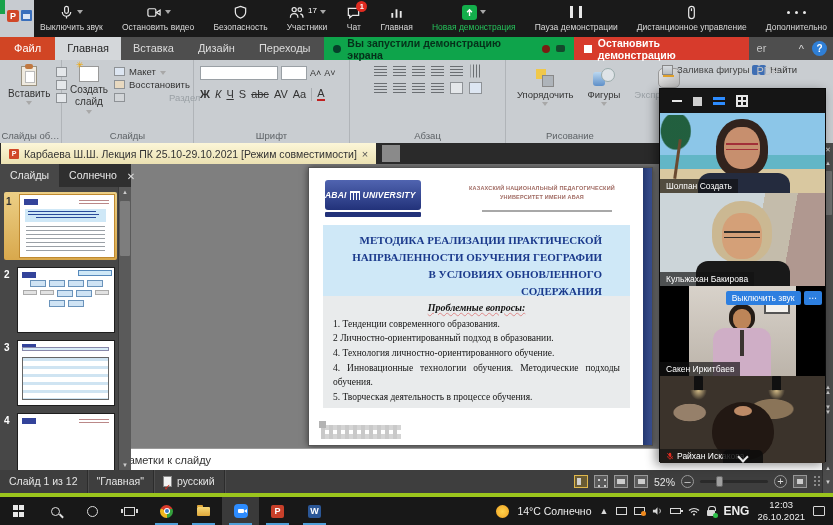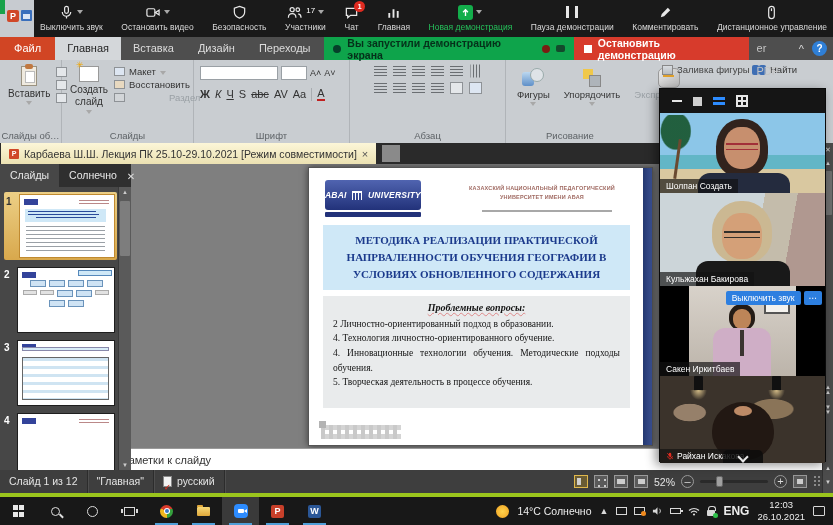--- a/index.html
+++ b/index.html
@@ -137,29 +137,29 @@
   .pscroll .up{position:absolute;top:2px;left:0;right:0;text-align:center;color:#ccc;font-size:6px;}
   .pscroll .thumb{position:absolute;left:1px;right:1px;top:14px;height:55px;background:#7d7d7d;border-radius:1px;}
   .pscroll .down{position:absolute;bottom:2px;left:0;right:0;text-align:center;color:#ccc;font-size:6px;}
 
   
   .slidearea{position:absolute;left:131px;top:164px;right:0;height:284px;background:#7f7f7f;z-index:3;}
   .slide{position:absolute;left:177px;top:3px;width:345px;height:279px;background:#fff;
       box-shadow:0 0 7px rgba(0,0,0,.55);border:1px solid #555;}
   .slide .band{position:absolute;right:0;top:0;bottom:0;width:9px;background:linear-gradient(90deg,#24386f,#3d5499);}
   .logo{position:absolute;left:16px;top:12px;width:96px;height:30px;border-radius:3px;
-      background:linear-gradient(#5064b0,#22327a);display:flex;align-items:center;justify-content:space-between;gap:3px;
+      background:linear-gradient(#5064b0,#22327a);display:flex;align-items:center;justify-content:flex-start;gap:3px;
       color:#fff;font-size:8.5px;font-weight:bold;font-style:italic;letter-spacing:.2px;}
   .logo .bld{width:10px;height:9px;background:repeating-linear-gradient(90deg,#fff 0 1px,transparent 1px 3px);
       border-top:2px solid #fff;}
   .logo-strip{position:absolute;left:16px;top:44px;width:96px;height:5px;background:#22327a;border-radius:1px;}
   .univ{position:absolute;right:26px;top:16px;width:168px;text-align:center;font-size:5.5px;line-height:1.6;
       color:#a06a62;font-weight:bold;letter-spacing:.2px;}
   .univ-line{position:absolute;right:40px;top:42px;width:130px;height:2px;background:#a8a8a8;}
-  .titlebox{position:absolute;left:14px;top:57px;right:22px;background:#cfe8f7;padding:7px 17px;text-align:center;
+  .titlebox{position:absolute;left:14px;top:57px;right:22px;background:#cfe8f7;padding:7px 28px;text-align:right;
       font-family:"Liberation Serif",serif;font-weight:bold;font-size:11px;line-height:1.55;color:#1b3a8c;}
   .bodybox{position:absolute;left:14px;top:128px;right:22px;height:112px;background:#e9ebec;
       padding:4px 10px;font-family:"Liberation Serif",serif;font-size:9.5px;line-height:1.55;color:#141414;}
   .subtitle{text-align:center;font-style:italic;font-weight:bold;font-size:10px;
       text-decoration:underline wavy rgba(215,70,70,.55) 1px;margin-bottom:1px;}
   .bullet{text-align:justify;}
   .watermark{position:absolute;left:12px;bottom:6px;width:80px;height:14px;opacity:.75;
       background-image:repeating-linear-gradient(90deg,#b8b8b8 0 4px,transparent 4px 8px),
                        repeating-linear-gradient(0deg,#cicici 0 5px,transparent 5px 9px);
       background-image:repeating-linear-gradient(90deg,#b8b8b8 0 4px,transparent 4px 8px),
@@ -386,35 +386,35 @@
     <div class="zitem">
       <div class="irow pausebars">
           <i></i>
           <i></i>
         </div>
       <span>Пауза демонстрации</span>
     </div>
     <div class="zitem">
       <div class="irow">
           <svg width="15" height="15" viewBox="0 0 16 16">
-            <path d="M3 13l1-3.5 6.5-6.5 2.5 2.5-6.5 6.5L3 13z" fill="#e8e8e8"></path>
-          </svg>
-        </div>
-      <span>Комментировать</span>
-    </div>
-    <div class="zitem">
-      <div class="irow">
-          <svg width="15" height="15" viewBox="0 0 16 16">
             <g fill="none" stroke="#e8e8e8" stroke-width="1.3">
               <rect x="5" y="1.5" width="6" height="13" rx="3"></rect>
               <path d="M8 3.5v3"></path>
             </g>
           </svg>
         </div>
       <span>Дистанционное управление</span>
+    </div>
+    <div class="zitem">
+      <div class="irow dots">
+          <i></i>
+          <i></i>
+          <i></i>
+        </div>
+      <span>Дополнительно</span>
     </div>
   </div>
 
   <div class="tabrow">
     <div class="ftab">Файл</div>
     <div class="rtab active">Главная</div>
     <div class="rtab">Вставка</div>
     <div class="rtab">Дизайн</div>
     <div class="rtab">Переходы</div>
     <div class="sharebanner">
@@ -520,27 +520,27 @@
             <span class="mini-ico" style="width:13px;height:12px;background:#dde6f2;"></span>
           </div>
         </div>
       </div>
       <div class="glabel">Абзац</div>
     </div>
 
     <div class="rgroup" style="flex:1;border-right:none;">
       <div class="gbody" style="justify-content:flex-start;padding-top:8px;">
         <div class="drawcol">
+          <span class="arr-ico"></span>
+          <span>Упорядочить</span>
+          <span class="tri-down" style="margin-top:1px;"></span>
+        </div>
+        <div class="drawcol">
           <span class="shape-ico"></span>
           <span>Фигуры</span>
-          <span class="tri-down" style="margin-top:1px;"></span>
-        </div>
-        <div class="drawcol">
-          <span class="arr-ico"></span>
-          <span>Упорядочить</span>
           <span class="tri-down" style="margin-top:1px;"></span>
         </div>
         <div class="drawcol disabled">
           <span class="styles-ico"></span>
           <span>Экспресс-стили</span>
         </div>
       </div>
       <div class="glabel" style="text-align:left;padding-left:40px;">Рисование</div>
     </div>
   </div>
@@ -638,20 +638,21 @@
       </div>
       <div class="logo-strip"></div>
       <div class="univ">
         <div>КАЗАХСКИЙ НАЦИОНАЛЬНЫЙ ПЕДАГОГИЧЕСКИЙ</div>
         <div>УНИВЕРСИТЕТ  ИМЕНИ АБАЯ</div>
       </div>
       <div class="univ-line"></div>
       <div class="titlebox">МЕТОДИКА РЕАЛИЗАЦИИ  ПРАКТИЧЕСКОЙ НАПРВАЛЕННОСТИ  ОБУЧЕНИЯ  ГЕОГРАФИИ  В УСЛОВИЯХ  ОБНОВЛЕННОГО  СОДЕРЖАНИЯ</div>
       <div class="bodybox">
         <div class="subtitle">Проблемные вопросы:</div>
+        <div class="bullet">1. Тенденции современного образования.</div>
         <div class="bullet">2 Личностно-ориентированный подход в образовании.</div>
         <div class="bullet">4. Технология личностно-ориентированного обучение.</div>
         <div class="bullet">4. Инновационные технологии обучения. Методические подходы обучения.</div>
         <div class="bullet">5. Творческая деятельность в процессе обучения.</div>
       </div>
       <div class="watermark"></div>
     </div>
   </div>
 
   <div class="notesbar">

